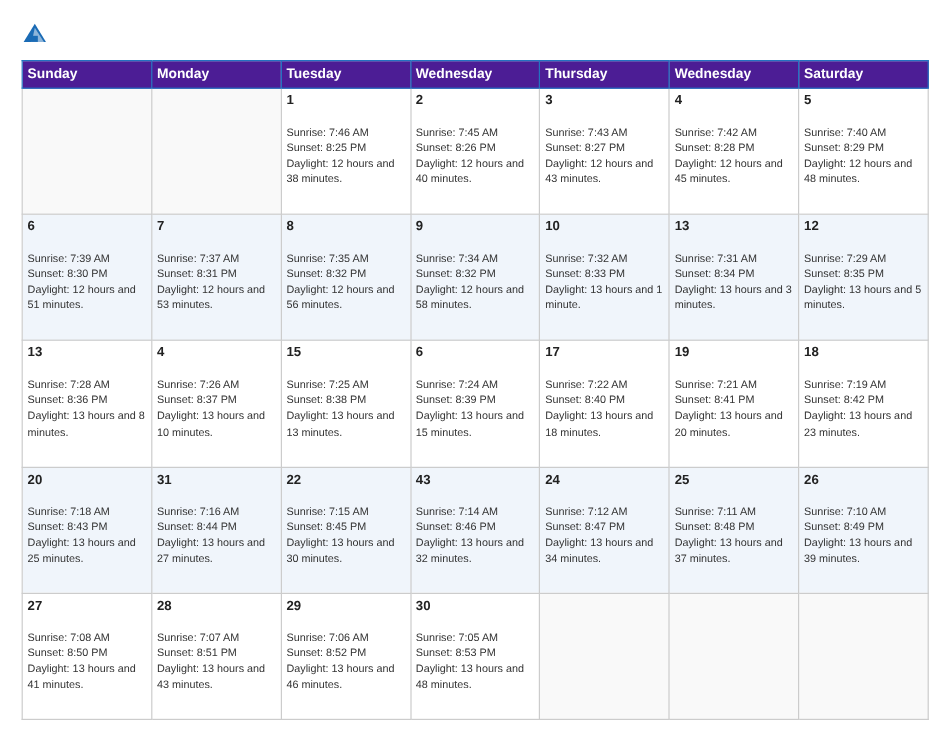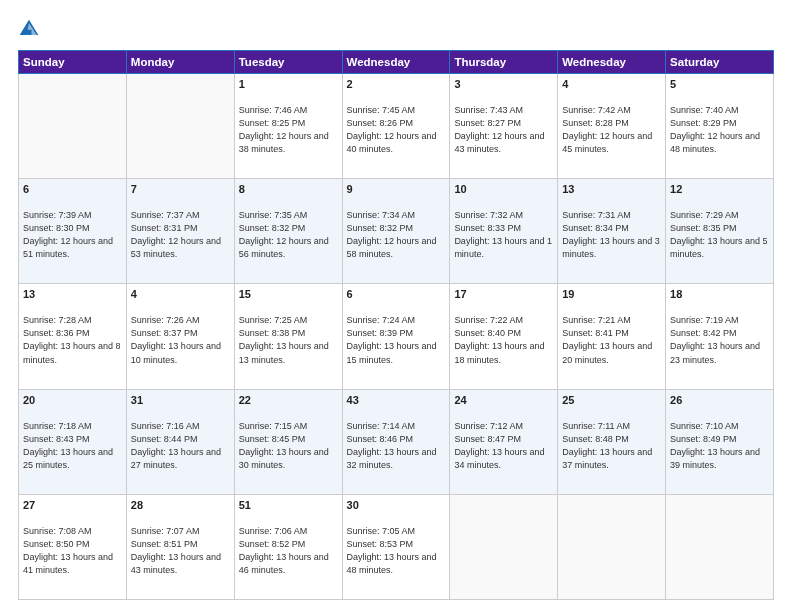--- a/index.html
+++ b/index.html
@@ -250,21 +250,21 @@
         <tr>
           <td>
             <span class="day-number">27</span>
             <div class="cell-text">Sunrise: 7:08 AM<br>Sunset: 8:50 PM<br>Daylight: 13 hours and 41 minutes.</div>
           </td>
           <td>
             <span class="day-number">28</span>
             <div class="cell-text">Sunrise: 7:07 AM<br>Sunset: 8:51 PM<br>Daylight: 13 hours and 43 minutes.</div>
           </td>
           <td>
-            <span class="day-number">51</span>
+            <span class="day-number">29</span>
             <div class="cell-text">Sunrise: 7:06 AM<br>Sunset: 8:52 PM<br>Daylight: 13 hours and 46 minutes.</div>
           </td>
           <td>
             <span class="day-number">30</span>
             <div class="cell-text">Sunrise: 7:05 AM<br>Sunset: 8:53 PM<br>Daylight: 13 hours and 48 minutes.</div>
           </td>
           <td class="empty-cell"></td>
           <td class="empty-cell"></td>
           <td class="empty-cell"></td>
         </tr>

